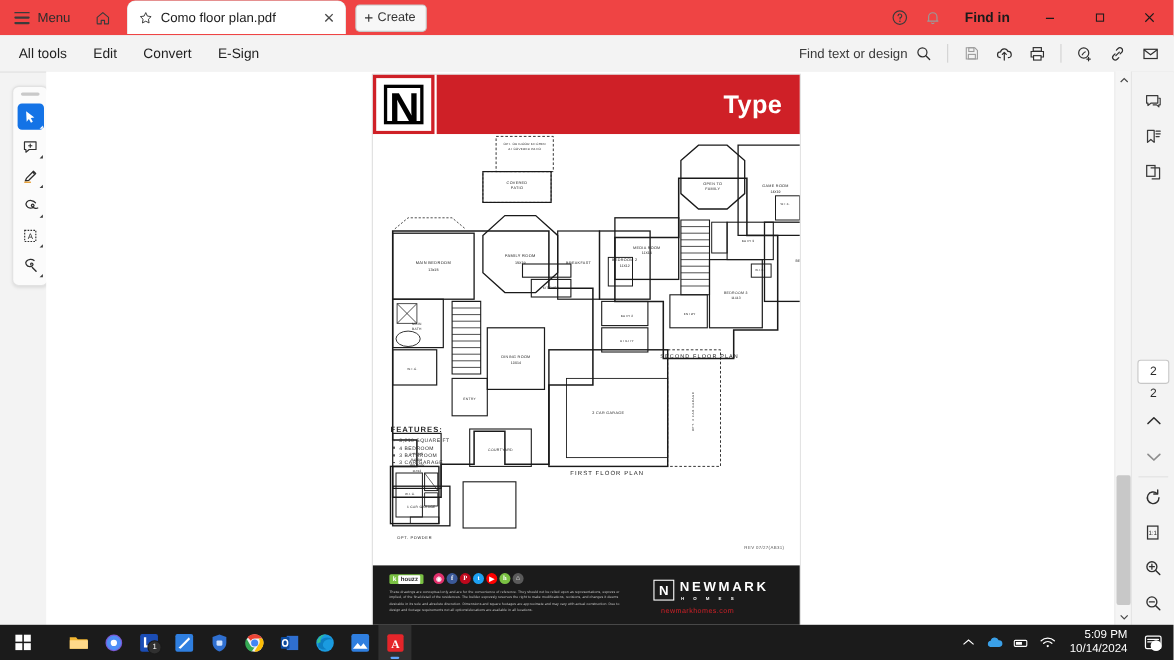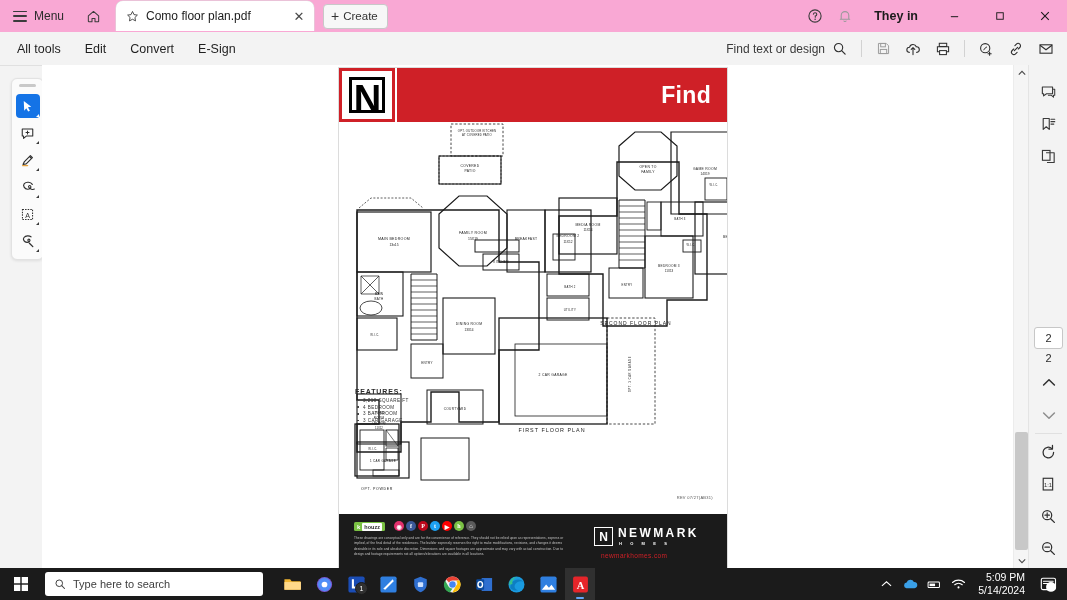--- a/index.html
+++ b/index.html
@@ -7,21 +7,21 @@
     width:1067px;height:600px;overflow:hidden;
     font-family:"Liberation Sans", sans-serif;
     background:#f3f3f3;
     -webkit-font-smoothing:antialiased;
   }
   .app{position:relative;width:1067px;height:600px;}
 
   
   .titlebar{
     position:absolute;left:0;top:0;width:1067px;height:32px;
-    background:#f9a8d4;display:flex;align-items:center;
+    background:#ef4444;display:flex;align-items:center;
     border-bottom:1px solid #e3e3e3;
   }
   .menu-btn{display:flex;align-items:center;gap:7px;height:26px;padding:0 10px 0 8px;margin-left:5px;border-radius:4px;cursor:pointer;}
   .hamburger{width:14px;height:11px;display:flex;flex-direction:column;justify-content:space-between;}
   .hamburger i{display:block;height:1.6px;background:#3b3b3b;border-radius:1px;}
   .menu-label{font-size:12px;color:#2c2c2c;}
   .home-btn{width:30px;height:26px;display:flex;align-items:center;justify-content:center;border-radius:4px;margin-left:4px;cursor:pointer;}
 
   .tab{
     position:relative;margin-left:8px;height:30px;min-width:182px;
@@ -185,21 +185,21 @@
           <path d="M6.4 6.2a1.7 1.7 0 1 1 1.9 1.9v1.1" fill="none" stroke="#3b3b3b" stroke-width="1.1" stroke-linecap="round"></path>
           <circle cx="8.1" cy="11.3" r=".75" fill="#3b3b3b"></circle>
         </svg>
       </div>
       <div class="tb-ic">
         <svg width="16" height="16" viewBox="0 0 16 16">
           <path d="M4.2 11.2V7.4a3.8 3.8 0 0 1 7.6 0v3.8h.9H3.3z" fill="none" stroke="#9a9a9a" stroke-width="1.05" stroke-linejoin="round"></path>
           <path d="M6.7 12.6a1.4 1.4 0 0 0 2.6 0" fill="none" stroke="#9a9a9a" stroke-width="1.05"></path>
         </svg>
       </div>
-      <div class="signin">They in</div>
+      <div class="signin">Find in</div>
       <div class="wbtn">
         <svg width="11" height="11" viewBox="0 0 12 12">
             <path d="M2 6.2h8" stroke="#1b1b1b" stroke-width="1.1"></path>
           </svg>
       </div>
       <div class="wbtn">
         <svg width="12" height="12" viewBox="0 0 14 14">
           <rect x="3.2" y="3.2" width="7.6" height="7.6" fill="none" stroke="#1b1b1b" stroke-width="1.1"></rect>
         </svg>
       </div>
@@ -320,21 +320,21 @@
   </div>
 
   <div class="viewer">
     <div class="page">
 
       <div class="pg-head">
         <div class="pg-logo">
           <b>N</b>
         </div>
         <div class="pg-band">
-          <span>Find</span>
+          <span>Type</span>
         </div>
       </div>
 
       <div class="plan">
         <svg width="388" height="392" viewBox="0 0 388 392">
           <g fill="none" stroke="#1a1a1a" stroke-width="1">
 
             <path d="M18 88 L18 200 L18 278 L40 278 L40 302 L18 302 L18 330 L62 330 L62 300 L92 300 L92 270 L120 270 L120 300 L160 300 L160 228 L200 228 L200 140 L160 140 L160 88 Z" stroke-width="1.4"></path>
 
             <rect x="18" y="90" width="74" height="60" stroke-width="1.2"></rect>
@@ -599,27 +599,20 @@
 
   <div class="taskbar">
     <div class="start">
       <svg width="16" height="16" viewBox="0 0 16 16">
         <rect x="1" y="1" width="6.3" height="6.3" fill="#ffffff"></rect>
         <rect x="8.7" y="1" width="6.3" height="6.3" fill="#ffffff"></rect>
         <rect x="1" y="8.7" width="6.3" height="6.3" fill="#ffffff"></rect>
         <rect x="8.7" y="8.7" width="6.3" height="6.3" fill="#ffffff"></rect>
       </svg>
     </div>
-    <div class="searchbox">
-      <svg width="12" height="12" viewBox="0 0 16 16">
-        <circle cx="7" cy="7" r="4.4" fill="none" stroke="#3d3d3d" stroke-width="1.3"></circle>
-        <path d="M10.3 10.3L14 14" stroke="#3d3d3d" stroke-width="1.4" stroke-linecap="round"></path>
-      </svg>
-      <span>Type here to search</span>
-    </div>
 
     <div class="tbicons">
       <div class="tbi">
         <svg width="19" height="19" viewBox="0 0 20 20">
           <path d="M1.5 4.5h6l1.6 2h9.4v9H1.5z" fill="#f2b632"></path>
           <path d="M1.5 7.4h17.4v8.1H1.5z" fill="#ffd98a"></path>
         </svg>
       </div>
       <div class="tbi">
         <svg width="19" height="19" viewBox="0 0 20 20">
@@ -703,21 +696,21 @@
       </div>
       <div class="tray-ic">
         <svg width="15" height="12" viewBox="0 0 16 12">
           <path d="M1.6 4.4A9.5 9.5 0 0 1 14.4 4.4" fill="none" stroke="#ffffff" stroke-width="1.2" stroke-linecap="round"></path>
           <path d="M4 6.8a6 6 0 0 1 8 0" fill="none" stroke="#ffffff" stroke-width="1.2" stroke-linecap="round"></path>
           <circle cx="8" cy="9.6" r="1.1" fill="#ffffff"></circle>
         </svg>
       </div>
       <div class="clock">
         <span>5:09 PM</span>
-        <span>5/14/2024</span>
+        <span>10/14/2024</span>
       </div>
       <div class="notif">
         <svg width="19" height="17" viewBox="0 0 20 18">
           <rect x="2.4" y="2.4" width="15" height="12" rx="1.6" fill="none" stroke="#ffffff" stroke-width="1.2"></rect>
           <path d="M4.6 5.6h10.4M4.6 8h7.4" stroke="#ffffff" stroke-width="1.1" stroke-linecap="round"></path>
           <circle cx="12.6" cy="11.6" r="5.2" fill="#ffffff"></circle>
         </svg>
         <span class="n-num">25</span>
       </div>
     </div>

